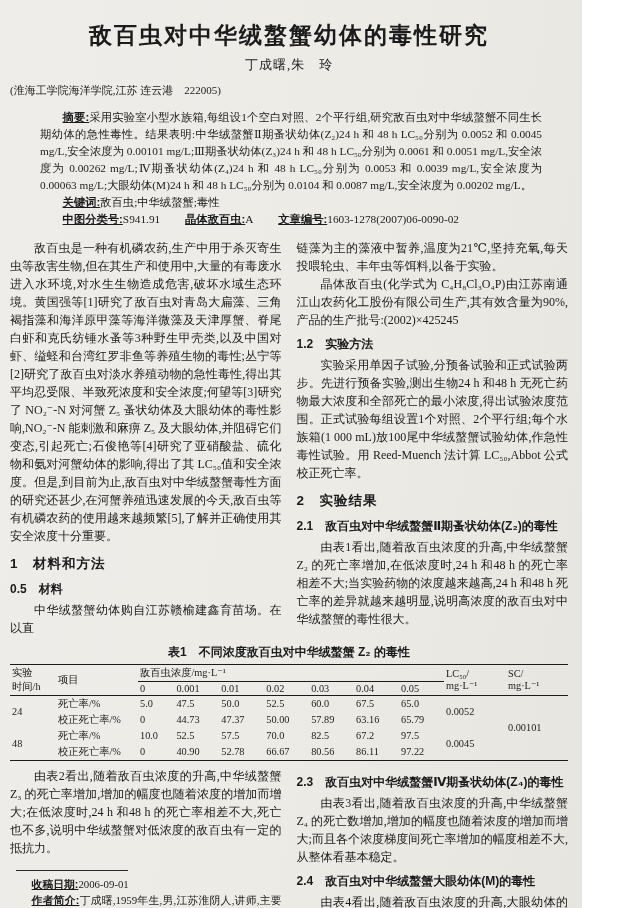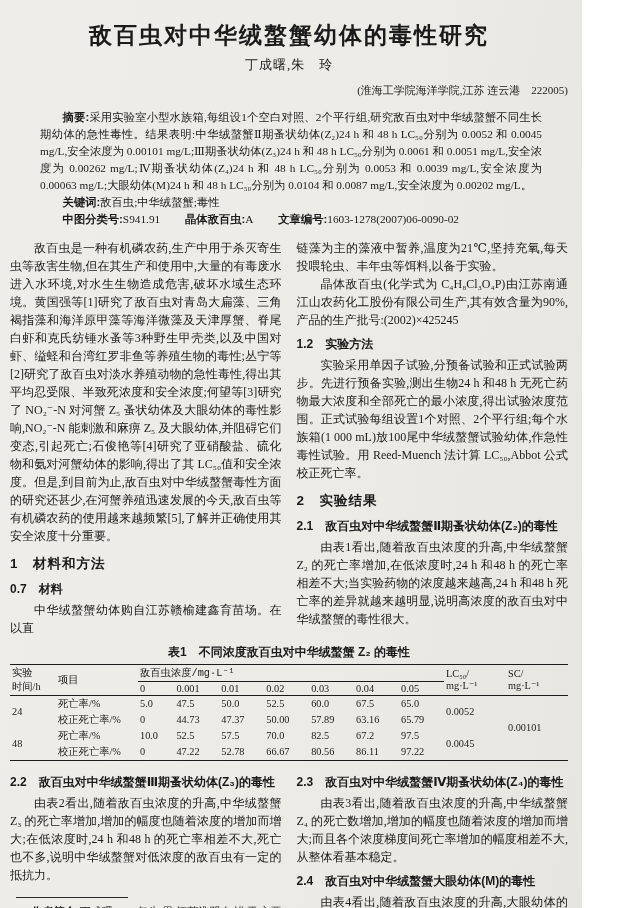--- a/index.html
+++ b/index.html
@@ -6,40 +6,40 @@
   .page{
     width:582px;height:908px;box-sizing:border-box;
     background:linear-gradient(100deg,#efede9 0%,#ecebe6 55%,#e7e5e0 100%);
     color:#1b1b1b;overflow:hidden;position:relative;
     font-family:"Liberation Serif","DejaVu Serif",serif;
     padding:14px 14px 0 10px;
   }
   .hei{font-family:"Liberation Sans","DejaVu Sans",sans-serif;font-weight:bold;}
   .title{text-align:center;font-size:23px;letter-spacing:2px;margin:6px 0 0 0;}
   .authors{text-align:center;font-size:13px;margin-top:5px;letter-spacing:1px;}
-  .affil{text-align:right;font-size:11px;margin-top:9px;}
+  .affil{text-align:left;font-size:11px;margin-top:9px;}
   .abs{margin:11px 26px 0 30px;font-size:11.3px;line-height:1.5;text-align:justify;}
   .abs p{margin:0;}
   .ind{text-indent:2em;}
   .kw{margin-top:2px;}
   .meta{margin-top:3px;}
   .meta .seg{margin-right:22px;white-space:nowrap;}
-  .lbl{font-family:"Liberation Sans","DejaVu Sans",sans-serif;font-weight:bold;}
+  .lbl{font-family:"Liberation Sans","DejaVu Sans",sans-serif;font-weight:bold;text-decoration:underline;}
   .cols{display:flex;gap:15px;margin-top:11px;font-size:12px;line-height:1.5;text-align:justify;}
   .col{flex:1 1 50%;min-width:0;}
   .col p{margin:0;}
   .h-lvl1{font-size:13.5px;margin:9px 0 6px 0;letter-spacing:1px;}
   .h-lvl2{font-size:12px;margin:6px 0 3px 0;}
   .tblwrap{margin-top:4px;}
   .tbl-title{text-align:center;font-size:12px;margin:7px 0 3px 0;}
   table{width:100%;border-collapse:collapse;font-size:10.3px;text-align:left;
         border-top:1.6px solid #1b1b1b;border-bottom:1.6px solid #1b1b1b;}
   th,td{padding:1px 2px;font-weight:normal;}
   .hb{border-bottom:0.8px solid #1b1b1b;}
-  .gline{border-bottom:0.8px solid #1b1b1b;font-family:Liberation Mono, monospace;}
+  .gline{border-bottom:0.8px solid #1b1b1b;}
   .foot{margin-top:13px;font-size:10.8px;line-height:1.5;}
   .foot-rule{width:112px;border-top:1px solid #2a2a2a;margin:0 0 5px 6px;}
   .foot p{margin:0;text-align:justify;}
 </style>
 </head>
 <body>
 
 <div class="page">
 
   <div class="title hei">敌百虫对中华绒螯蟹幼体的毒性研究</div>
@@ -53,21 +53,21 @@
       <span class="seg"><span class="lbl">中图分类号:</span><span>S941.91</span></span>
       <span class="seg"><span class="lbl">晶体敌百虫:</span><span>A</span></span>
       <span class="seg"><span class="lbl">文章编号:</span><span>1603-1278(2007)06-0090-02</span></span>
     </p>
   </div>
 
   <div class="cols">
     <div class="col">
       <p class="ind">敌百虫是一种有机磷农药,生产中用于杀灭寄生虫等敌害生物,但在其生产和使用中,大量的有毒废水进入水环境,对水生生物造成危害,破坏水域生态环境。黄国强等[1]研究了敌百虫对青岛大扁藻、三角褐指藻和海洋原甲藻等海洋微藻及天津厚蟹、脊尾白虾和克氏纺锤水蚤等3种野生甲壳类,以及中国对虾、缢蛏和台湾红罗非鱼等养殖生物的毒性;丛宁等[2]研究了敌百虫对淡水养殖动物的急性毒性,得出其平均忍受限、半致死浓度和安全浓度;何望等[3]研究了 NO₂⁻-N 对河蟹 Z₅ 蚤状幼体及大眼幼体的毒性影响,NO₂⁻-N 能刺激和麻痹 Z₅ 及大眼幼体,并阻碍它们变态,引起死亡;石俊艳等[4]研究了亚硝酸盐、硫化物和氨对河蟹幼体的影响,得出了其 LC₅₀值和安全浓度。但是,到目前为止,敌百虫对中华绒螯蟹毒性方面的研究还甚少,在河蟹养殖迅速发展的今天,敌百虫等有机磷农药的使用越来越频繁[5],了解并正确使用其安全浓度十分重要。</p>
       <div class="hei h-lvl1">1　材料和方法</div>
-      <div class="hei h-lvl2">0.7　材料</div>
+      <div class="hei h-lvl2">0.5　材料</div>
       <p class="ind">中华绒螯蟹幼体购自江苏赣榆建鑫育苗场。在以直</p>
     </div>
     <div class="col">
       <p>链藻为主的藻液中暂养,温度为21℃,坚持充氧,每天投喂轮虫、丰年虫等饵料,以备于实验。</p>
       <p class="ind">晶体敌百虫(化学式为 C₄H₈Cl₃O₄P)由江苏南通江山农药化工股份有限公司生产,其有效含量为90%,产品的生产批号:(2002)×425245</p>
       <div class="hei h-lvl2">1.2　实验方法</div>
       <p class="ind">实验采用单因子试验,分预备试验和正式试验两步。先进行预备实验,测出生物24 h 和48 h 无死亡药物最大浓度和全部死亡的最小浓度,得出试验浓度范围。正式试验每组设置1个对照、2个平行组;每个水族箱(1 000 mL)放100尾中华绒螯蟹试验幼体,作急性毒性试验。用 Reed-Muench 法计算 LC₅₀,Abbot 公式校正死亡率。</p>
       <div class="hei h-lvl1">2　实验结果</div>
       <div class="hei h-lvl2">2.1　敌百虫对中华绒螯蟹Ⅱ期蚤状幼体(Z₂)的毒性</div>
       <p class="ind">由表1看出,随着敌百虫浓度的升高,中华绒螯蟹 Z₂ 的死亡率增加,在低浓度时,24 h 和48 h 的死亡率相差不大;当实验药物的浓度越来越高,24 h 和48 h 死亡率的差异就越来越明显,说明高浓度的敌百虫对中华绒螯蟹的毒性很大。</p>
@@ -136,37 +136,37 @@
           <td>57.5</td>
           <td>70.0</td>
           <td>82.5</td>
           <td>67.2</td>
           <td>97.5</td>
           <td rowspan="2">0.0045</td>
         </tr>
         <tr>
           <td>校正死亡率/%</td>
           <td>0</td>
-          <td>47.22</td>
+          <td>40.90</td>
           <td>52.78</td>
           <td>66.67</td>
           <td>80.56</td>
           <td>86.11</td>
           <td>97.22</td>
         </tr>
       </tbody>
     </table>
   </div>
 
   <div class="cols" style="margin-top:6px;">
     <div class="col">
-      <div class="hei h-lvl2">2.2　敌百虫对中华绒螯蟹Ⅲ期蚤状幼体(Z₃)的毒性</div>
       <p class="ind">由表2看出,随着敌百虫浓度的升高,中华绒螯蟹 Z₃ 的死亡率增加,增加的幅度也随着浓度的增加而增大;在低浓度时,24 h 和48 h 的死亡率相差不大,死亡也不多,说明中华绒螯蟹对低浓度的敌百虫有一定的抵抗力。</p>
       <div class="foot">
         <div class="foot-rule"></div>
+        <p class="ind"><span class="lbl">收稿日期:</span><span>2006-09-01</span></p>
         <p class="ind"><span class="lbl">作者简介:</span><span>丁成曙,1959年生,男,江苏淮阴人,讲师,主要从事水产养殖方面的教研工作。</span></p>
       </div>
     </div>
     <div class="col">
       <div class="hei h-lvl2">2.3　敌百虫对中华绒螯蟹Ⅳ期蚤状幼体(Z₄)的毒性</div>
       <p class="ind">由表3看出,随着敌百虫浓度的升高,中华绒螯蟹 Z₄ 的死亡数增加,增加的幅度也随着浓度的增加而增大;而且各个浓度梯度间死亡率增加的幅度相差不大,从整体看基本稳定。</p>
       <div class="hei h-lvl2">2.4　敌百虫对中华绒螯蟹大眼幼体(M)的毒性</div>
       <p class="ind">由表4看出,随着敌百虫浓度的升高,大眼幼体的死亡数增加。在浓度 0.03 mg/L 时,24 h 和48 h 的死亡数目明显增大,在 0.04 mg/L 和 0.05 mg/L 两个浓度梯度</p>
     </div>
   </div>

